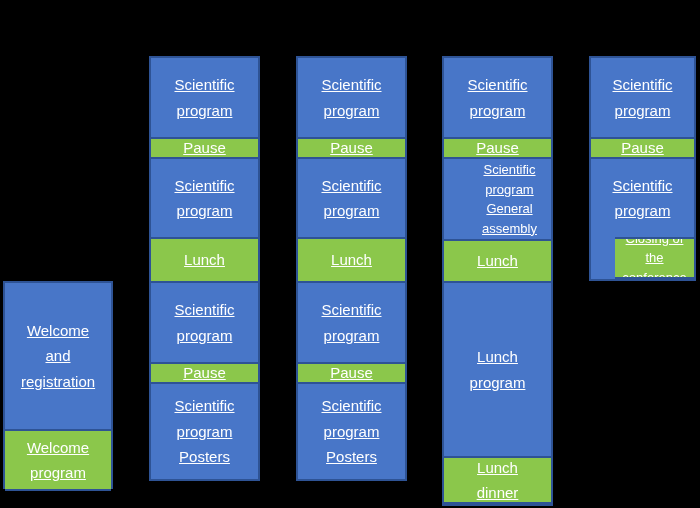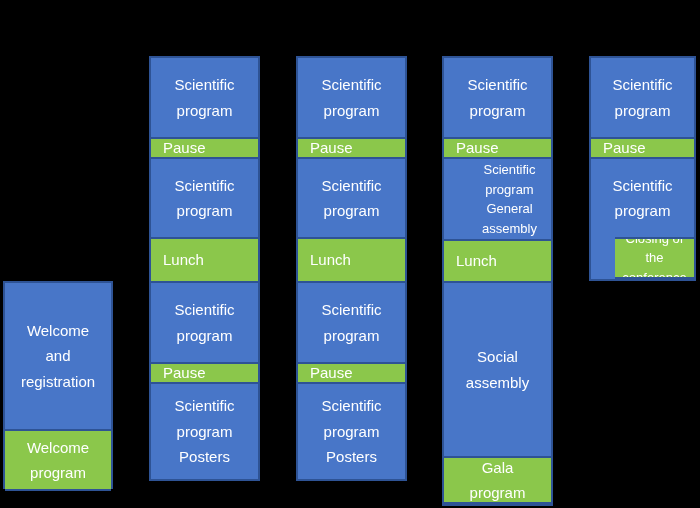--- a/index.html
+++ b/index.html
@@ -21,26 +21,28 @@
     display: flex;
     flex-direction: column;
     background: var(--blue, #4876C8);
     border: 2px solid var(--border, #2E5395);
   }
   .block {
     box-sizing: border-box;
     flex: 0 0 auto;
     display: flex;
     align-items: center;
+    justify-content: center;
     text-align: center;
     color: var(--text, #fff);
     font-size: 15px;
     line-height: 1.7;
     padding: 0 12px;
     overflow: hidden;
+    text-decoration: underline;
   }
   .block.green {
     background: var(--green, #8BC74B);
     border-top: 2px solid var(--border, #2E5395);
     border-bottom: 2px solid var(--border, #2E5395);
   }
   .block.small {
     font-size: 13px;
     line-height: 1.5;
     padding: 12px 6px;
@@ -122,24 +124,24 @@
     <div class="block green" style="height:22px">
       <span>Pause</span>
     </div>
     <div class="block blue small" style="height:80px">
       <span>Scientific program General assembly</span>
     </div>
     <div class="block green" style="height:44px">
       <span>Lunch</span>
     </div>
     <div class="block blue" style="height:173px">
-      <span>Social assembly</span>
+      <span>Lunch program</span>
     </div>
     <div class="block green" style="height:48px">
-      <span>Gala program</span>
+      <span>Lunch dinner</span>
     </div>
   </div>
 
   <div class="col c5">
     <div class="block blue" style="height:79px">
       <span>Scientific program</span>
     </div>
     <div class="block green" style="height:22px">
       <span>Pause</span>
     </div>

